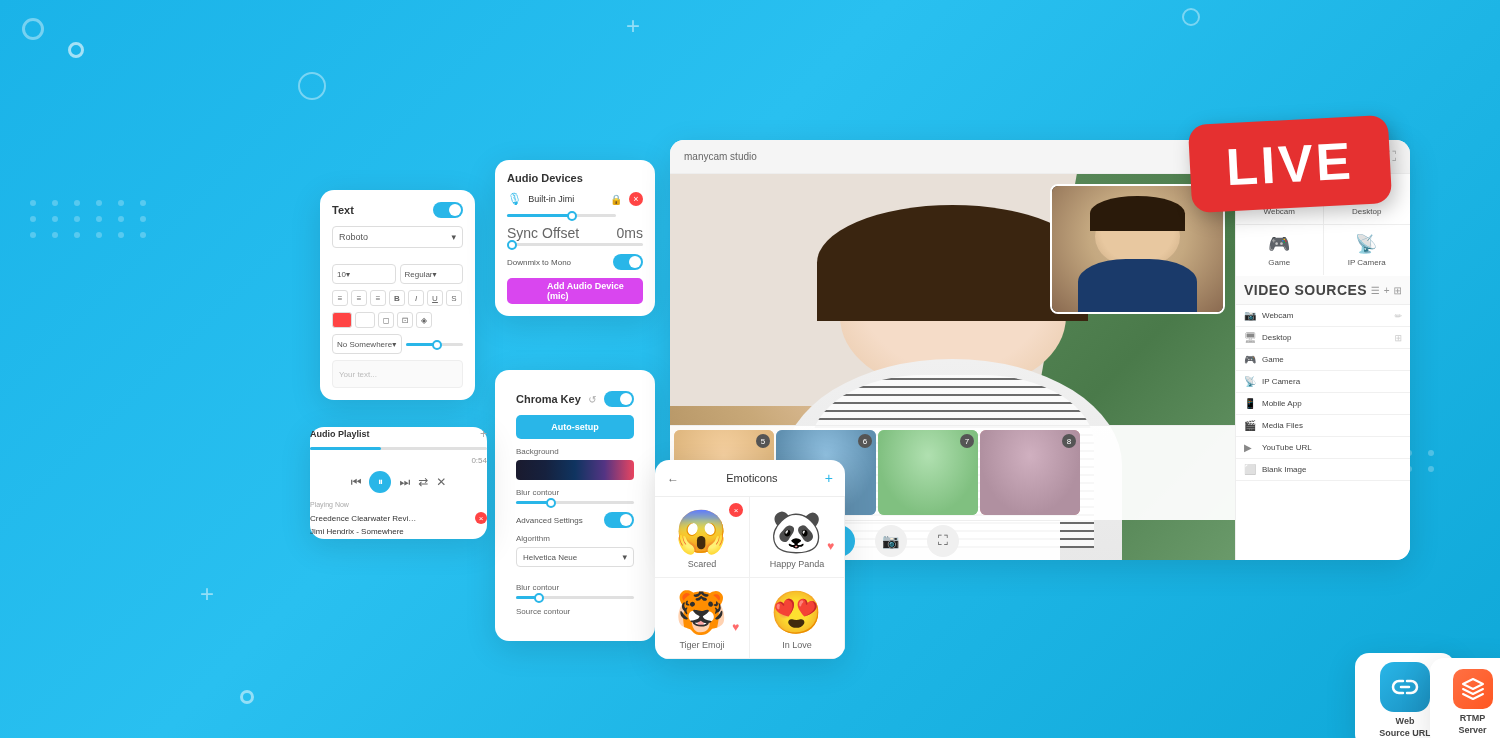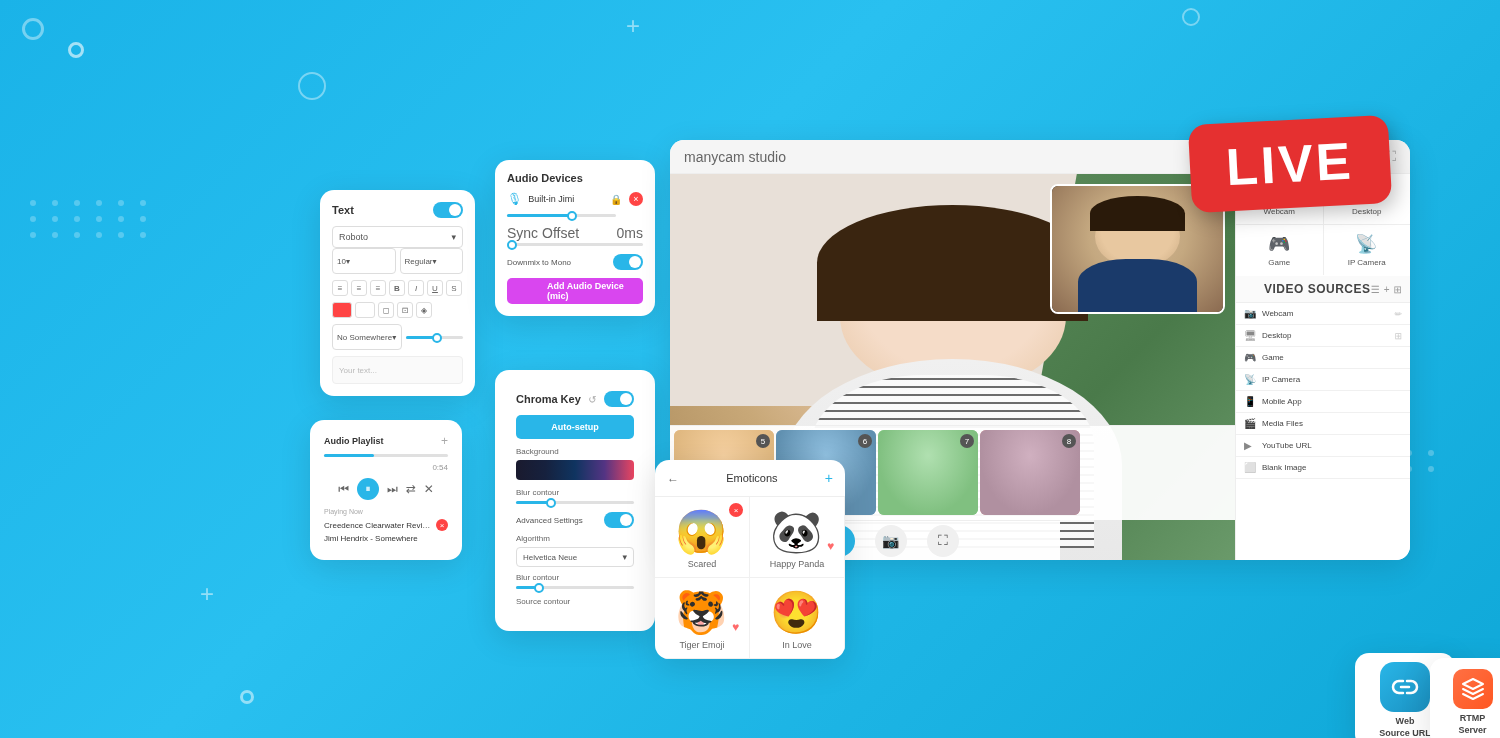--- a/index.html
+++ b/index.html
@@ -109,39 +109,39 @@
     }
 
     .select-field {
       width: 100%;
       height: 22px;
       border: 1px solid #ddd;
       border-radius: 4px;
       font-size: 9px;
       color: #555;
       padding: 0 6px;
-      margin-bottom: 0;
+      margin-bottom: 16px;
       display: flex;
       align-items: center;
       justify-content: space-between;
     }
 
     .row-fields {
       display: flex;
       gap: 4px;
       margin-bottom: 6px;
     }
 
     .small-select {
       height: 20px;
       border: 1px solid #ddd;
       border-radius: 4px;
       font-size: 8px;
       color: #555;
-      padding: 12px 4px;
+      padding: 0 4px;
       display: flex;
       align-items: center;
       flex: 1;
     }
 
     .format-buttons {
       display: flex;
       gap: 3px;
       margin-bottom: 6px;
     }
@@ -318,23 +318,23 @@
     .advanced-row {
       display: flex;
       align-items: center;
       justify-content: space-between;
       margin-bottom: 6px;
     }
 
     
     .panel-playlist {
       left: 310px;
-      top: 270px;
-      width: 152px;
-      padding: 14px;
+      top: 277px;
+      width: 177px;
+      padding: 0;
     }
 
     .playlist-header {
       display: flex;
       align-items: center;
       justify-content: space-between;
       margin-bottom: 6px;
     }
 
     .playlist-title-text {
@@ -440,21 +440,21 @@
     .studio-header {
       background: #f5f5f5;
       padding: 8px 14px;
       display: flex;
       align-items: center;
       justify-content: space-between;
       border-bottom: 1px solid #eee;
     }
 
     .studio-title {
-      font-size: 14px;
+      font-size: 10px;
       color: #666;
       font-weight: 500;
     }
 
     .studio-body {
       display: flex;
       height: calc(100% - 34px);
     }
 
     .main-preview {
@@ -594,25 +594,24 @@
     .video-sources-header {
       display: flex;
       align-items: center;
       justify-content: space-between;
       padding: 6px 8px;
       border-bottom: 1px solid #eee;
       background: #fafafa;
     }
 
     .vs-title {
-      font-size: 12px;
+      font-size: 14px;
       font-weight: 700;
       color: #444;
       letter-spacing: 0.5px;
-      margin-left: 20px;
     }
 
     .vs-icons {
       display: flex;
       gap: 4px;
       color: #999;
       font-size: 10px;
     }
 
     .source-list-item {

